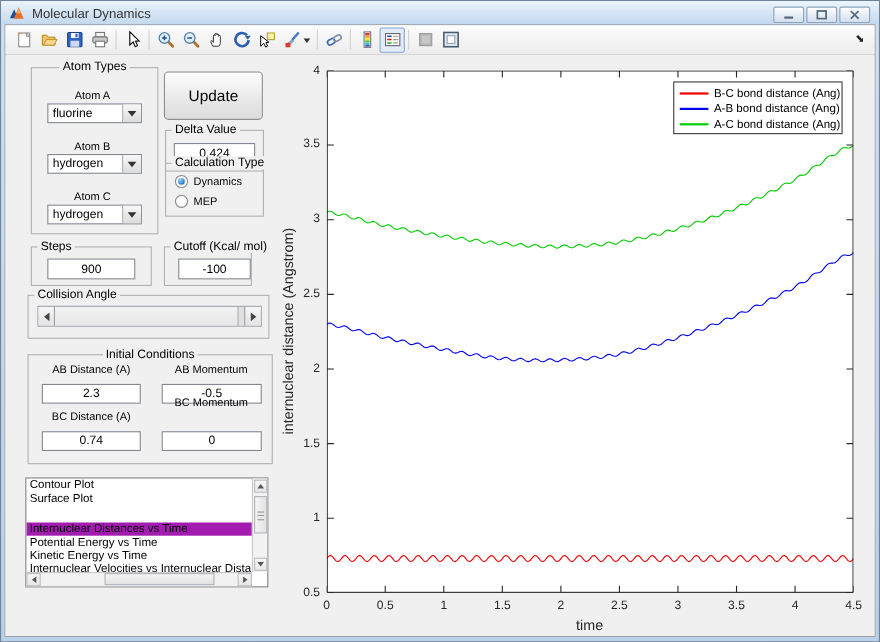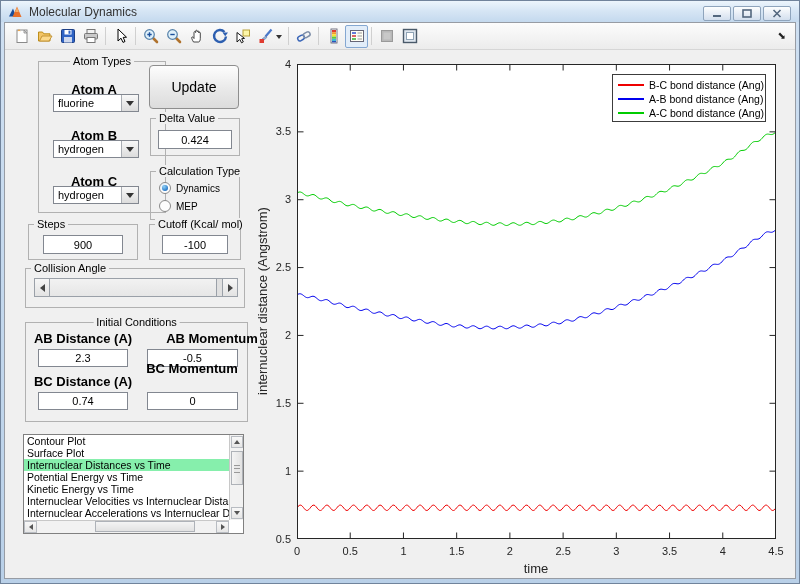--- a/index.html
+++ b/index.html
@@ -29,21 +29,21 @@
   .tsep { width:1px; height:18px; background:#d0d0d0; margin:0 3px; }
   .caret { width:0; height:0; border:3px solid transparent; border-top:4px solid #333; margin:4px 0 0 2px; }
   .overflow-arrow { position:absolute; right:9px; top:8px; font-size:10px; color:#222; line-height:10px; }
   
   .main { position:absolute; top:28px; left:0; width:790px; height:527px; background:#f0f0f0; }
   .group { position:absolute; border:1px solid #b1b1b1; }
   .gtitle { position:absolute; top:-7px; font-size:11px; color:#000; background:#f0f0f0;
             padding:0 3px; white-space:nowrap; }
   .gtitle.center { left:50%; transform:translateX(-50%); }
   .gtitle.left { left:5px; }
-  .lbl { position:absolute; font-size:13px; color:#000; white-space:nowrap;font-weight:bold; }
+  .lbl { position:absolute; font-size:10px; color:#000; white-space:nowrap; }
   .lbl.c { transform:translateX(-50%); }
   input.edit { position:absolute; border:1px solid #828790; background:#fff;
                font-size:11px; text-align:center; }
   .combo { position:absolute; background:#fff; border:1px solid #828790;
            display:flex; align-items:stretch; }
   .combo .ctxt { flex:1; font-size:11px; padding:2px 0 0 4px; overflow:hidden; white-space:nowrap; }
   .combo .cbtn { width:17px; border-left:1px solid #a9adb3;
                  background:linear-gradient(#f8f8f8,#dcdcdc);
                  display:flex; align-items:center; justify-content:center; }
   .combo .cbtn::after { content:''; border:4px solid transparent; border-top:5px solid #333; margin-top:5px; }
@@ -65,21 +65,21 @@
   .sbtn.r { border-left:1px solid #9aa0a8; }
   .arr-l { width:0; height:0; border:4px solid transparent; border-right:5px solid #444; margin-left:-4px; }
   .arr-r { width:0; height:0; border:4px solid transparent; border-left:5px solid #444; margin-right:-4px; }
   .sthumb { flex:1; background:linear-gradient(#f2f2f2,#e6e6e6); border-right:1px solid #9aa0a8; }
   .strack { width:5px; background:#e0e0e0; }
   
   .listbox { position:absolute; background:#fff; border:1px solid #808080; }
   .litems { position:absolute; left:0; top:0; right:14px; bottom:13px; overflow:hidden; }
   .lrow { height:12px; line-height:12px; font-size:10.5px; padding-left:3px;
           white-space:nowrap; overflow:hidden; color:#000; }
-  .lrow.sel { background:#86efac; }
+  .lrow.sel { background:#a21caf;margin-top:16px; }
   .vscroll { position:absolute; right:0; top:0; bottom:13px; width:14px; background:#f2f2f2;
              border-left:1px solid #c8c8c8; }
   .hscroll { position:absolute; left:0; right:14px; bottom:0; height:13px; background:#f2f2f2;
              border-top:1px solid #c8c8c8; display:flex; }
   .scr-btn { background:linear-gradient(#f8f8f8,#e6e6e6); border:1px solid #b8bcc2;
              display:flex; align-items:center; justify-content:center; }
   .vscroll .scr-btn { position:absolute; left:1px; width:12px; height:12px; }
   .tri-u { width:0; height:0; border:3px solid transparent; border-bottom:4px solid #555; margin-top:-3px; }
   .tri-d { width:0; height:0; border:3px solid transparent; border-top:4px solid #555; margin-bottom:-3px; }
   .tri-l { width:0; height:0; border:3px solid transparent; border-right:4px solid #555; margin-left:-3px; }
@@ -257,21 +257,21 @@
         <svg width="16" height="16" viewBox="0 0 16 16">
           <rect x="1.5" y="1.5" width="13" height="13" fill="#dfe7ef" stroke="#4a5a6a" stroke-width="1.4"></rect>
           <rect x="4.5" y="4.5" width="7" height="7" fill="#fff" stroke="#8fa3b5"></rect>
         </svg>
       </div>
       <span class="overflow-arrow">⬊</span>
     </div>
 
     <div class="main">
 
-      <div class="group" style="left:23px; top:10px; width:128px; height:152px;margin-left:10px;">
+      <div class="group" style="left:23px; top:10px; width:116px; height:152px;">
         <span class="gtitle center">Atom Types</span>
         <span class="lbl c" style="left:55px; top:20px;">Atom A</span>
         <div class="combo" style="left:14px; top:32px; width:86px; height:18px;">
           <span class="ctxt">fluorine</span>
           <span class="cbtn"></span>
         </div>
         <span class="lbl c" style="left:55px; top:66px;">Atom B</span>
         <div class="combo" style="left:14px; top:78px; width:86px; height:18px;">
           <span class="ctxt">hydrogen</span>
           <span class="cbtn"></span>
@@ -283,38 +283,38 @@
         </div>
       </div>
 
       <button class="btn-update" style="left:144px; top:14px; width:90px; height:44px;">Update</button>
 
       <div class="group" style="left:145px; top:67px; width:90px; height:38px;">
         <span class="gtitle left">Delta Value</span>
         <input class="edit" style="left: 7px; top: 11px; width: 74px; height: 19px;" value="0.424">
       </div>
 
-      <div class="group" style="left:145px; top:120px; width:90px; height:49px;">
+      <div class="group" style="left:145px; top:97px; width:90px; height:49px;">
         <span class="gtitle left">Calculation Type</span>
         <div class="radio-row" style="left:8px; top:10px;">
           <span class="rcirc sel"></span>
           <span class="rlabel">Dynamics</span>
         </div>
         <div class="radio-row" style="left:8px; top:28px;">
           <span class="rcirc"></span>
           <span class="rlabel">MEP</span>
         </div>
       </div>
 
       <div class="group" style="left:23px; top:173px; width:110px; height:36px;">
         <span class="gtitle left">Steps</span>
         <input class="edit" style="left: 14px; top: 10px; width: 80px; height: 19px;" value="900">
       </div>
 
-      <div class="group" style="left:144px; top:173px; width:92px; height:36px;">
+      <div class="group" style="left:144px; top:173px; width:80px; height:36px;">
         <span class="gtitle left">Cutoff (Kcal/ mol)</span>
         <input class="edit" style="left: 12px; top: 10px; width: 66px; height: 19px;" value="-100">
       </div>
 
       <div class="group" style="left:20px; top:217px; width:220px; height:40px;">
         <span class="gtitle left">Collision Angle</span>
         <div class="hslider" style="left:8px; top:9px; width:204px; height:19px;">
           <span class="sbtn l">
               <span class="arr-l"></span>
             </span>
@@ -322,21 +322,21 @@
           <span class="strack"></span>
           <span class="sbtn r">
               <span class="arr-r"></span>
             </span>
         </div>
       </div>
 
       <div class="group" style="left:20px; top:271px; width:223px; height:100px;">
         <span class="gtitle center">Initial Conditions</span>
         <span class="lbl c" style="left:57px; top:8px;">AB Distance (A)</span>
-        <span class="lbl c" style="left:166px; top:8px;margin-left:20px;">AB Momentum</span>
+        <span class="lbl c" style="left:166px; top:8px;">AB Momentum</span>
         <input class="edit" style="left: 12px; top: 26px; width: 90px; height: 18px;" value="2.3">
         <input class="edit" style="left: 121px; top: 26px; width: 91px; height: 18px;" value="-0.5">
         <span class="lbl c" style="left:57px; top:51px;">BC Distance (A)</span>
         <span class="lbl c" style="left:166px; top:38px;">BC Momentum</span>
         <input class="edit" style="left: 12px; top: 69px; width: 90px; height: 18px;" value="0.74">
         <input class="edit" style="left: 121px; top: 69px; width: 91px; height: 18px;" value="0">
       </div>
 
       <div class="listbox" style="left:18px; top:383px; width:221px; height:100px;">
         <div class="litems" id="listbox-items">

